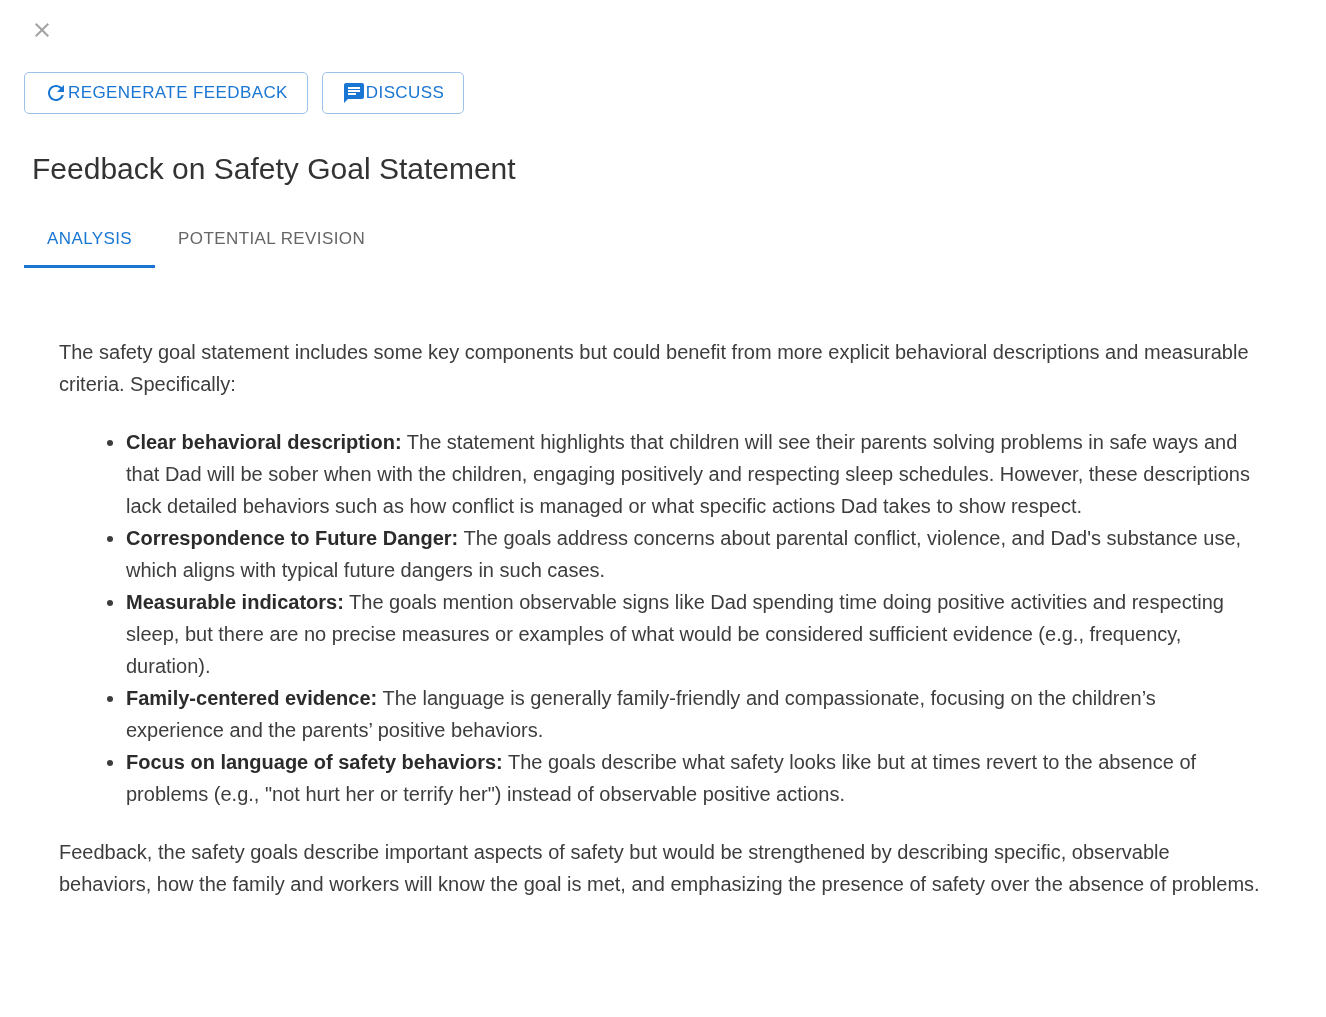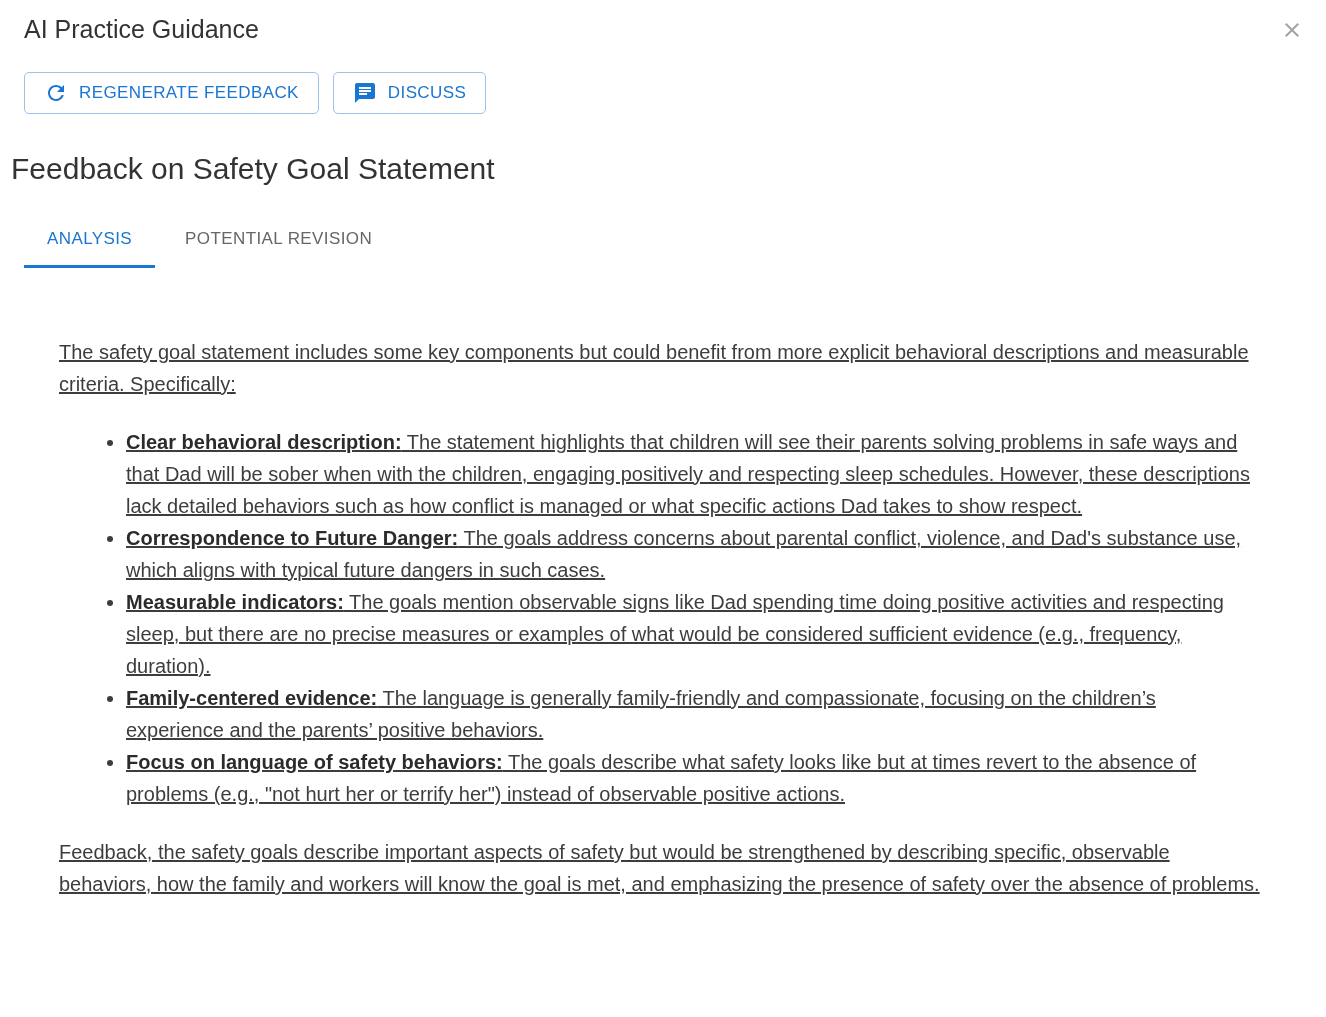--- a/index.html
+++ b/index.html
@@ -40,21 +40,20 @@
 
   
   .toolbar {
     display: flex;
     gap: 14px;
     padding: 24px 24px 0 24px;
   }
   .btn {
     display: inline-flex;
     align-items: center;
-    gap: 11px;
     height: 42px;
     padding: 0 19px;
     border: 1px solid #9cc2ea;
     border-radius: 5px;
     background: #ffffff;
     color: #1976d2;
     font-family: "Liberation Sans", sans-serif;
     font-size: 17px;
     font-weight: 500;
     letter-spacing: 0.4px;
@@ -62,28 +61,27 @@
     white-space: nowrap;
   }
   .btn svg { flex: 0 0 auto; }
 
   
   .section-heading {
     font-size: 30px;
     line-height: 38px;
     font-weight: 400;
     color: #333333;
-    margin: 36px 24px 0 11px;
+    margin: 36px 24px 0 32px;
   }
 
   
   .tabs {
     display: flex;
     margin: 24px 24px 0 24px;
-    gap: 7px;
   }
   .tab {
     height: 56px;
     display: flex;
     align-items: center;
     padding: 0 23px;
     font-size: 17px;
     font-weight: 500;
     letter-spacing: 0.4px;
     color: #666666;
@@ -97,34 +95,32 @@
     color: #1976d2;
     border-bottom-color: #1976d2;
   }
 
   
   .panel {
     padding: 42px 62px 24px 59px;
     font-size: 20px;
     line-height: 32px;
     color: #3d3d3d;
-    text-decoration: underline;
   }
   .panel p { margin: 26px 0; }
   .panel ul { margin: 26px 8px; padding-left: 59px; }
   .panel li { margin: 0; padding: 0; }
   .panel b { font-weight: 700; color: #2b2b2b; }
 </style>
 </head>
 <body>
 
 <div class="dialog">
 
   <div class="header">
-    <div class="dialog-title">AI Practice Guidance</div>
     <button class="close-btn">
       <span style="display:flex;">
         <svg width="24" height="24" viewBox="0 0 24 24">
           <path fill="#a3a3a3" d="M19 6.41L17.59 5 12 10.59 6.41 5 5 6.41 10.59 12 5 17.59 6.41 19 12 13.41 17.59 19 19 17.59 13.41 12z"></path>
         </svg>
       </span>
     </button>
   </div>
 
   <div class="toolbar">

